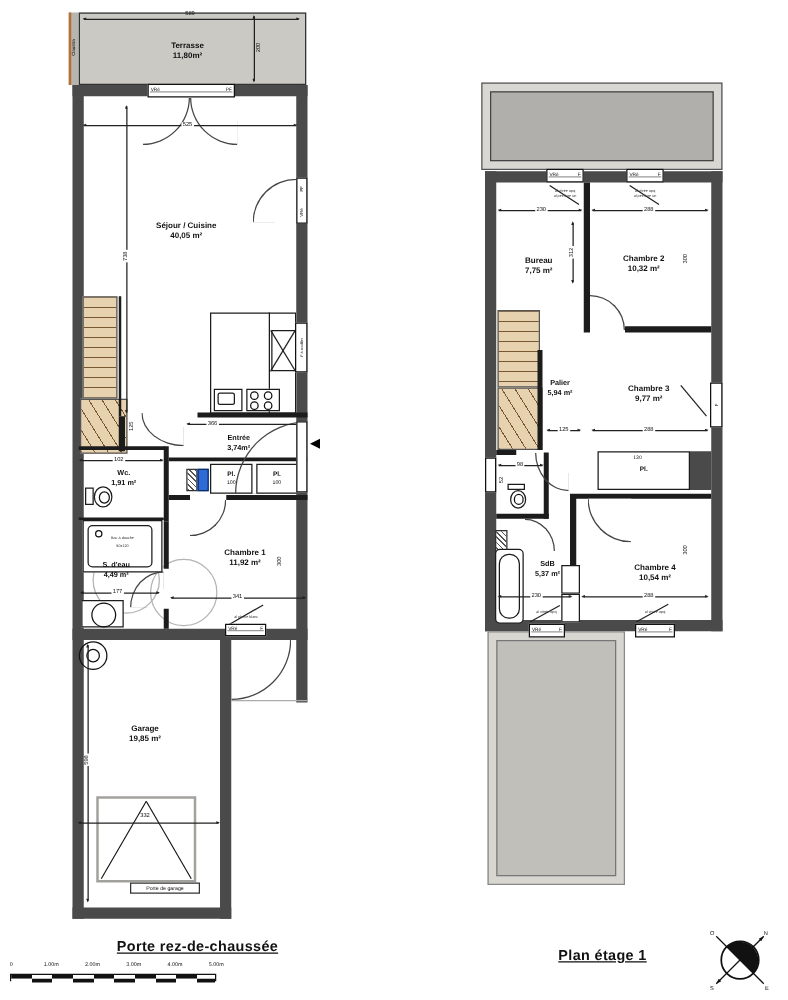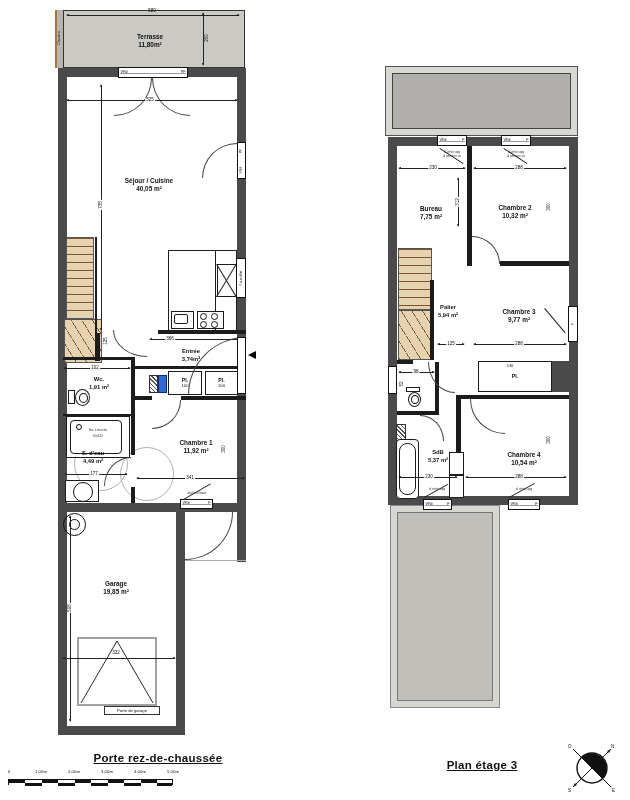--- a/index.html
+++ b/index.html
@@ -330,21 +330,21 @@
     <span>F</span>
   </div>
   <div class="win" style="left:508px;top:499px;width:32px;height:11px">
     <span>VRé</span>
     <span>F</span>
   </div>
 
   <div class="abs" style="left:390px;top:505px;width:110px;height:203px;background:#d8d6d1;border:0.8px solid #888"></div>
   <div class="abs" style="left:397px;top:512px;width:96px;height:189px;background:#c1bfba;border:0.7px solid #777"></div>
 
-  <div class="ptitle" style="left:482px;top:759px">Plan étage 3</div>
+  <div class="ptitle" style="left:482px;top:759px">Plan étage 1</div>
 </div>
 
 <div class="abs" style="left:0;top:0;width:630px;height:800px">
   <span class="st" style="left:9px;top:770px">0</span>
   <span class="st" style="left:41px;top:770px">1.00m</span>
   <span class="st" style="left:74px;top:770px">2.00m</span>
   <span class="st" style="left:107px;top:770px">3.00m</span>
   <span class="st" style="left:140px;top:770px">4.00m</span>
   <span class="st" style="left:173px;top:770px">5.00m</span>
   <div class="abs" style="left:8px;top:779px;width:165px;height:6px;border:0.6px solid #111">

